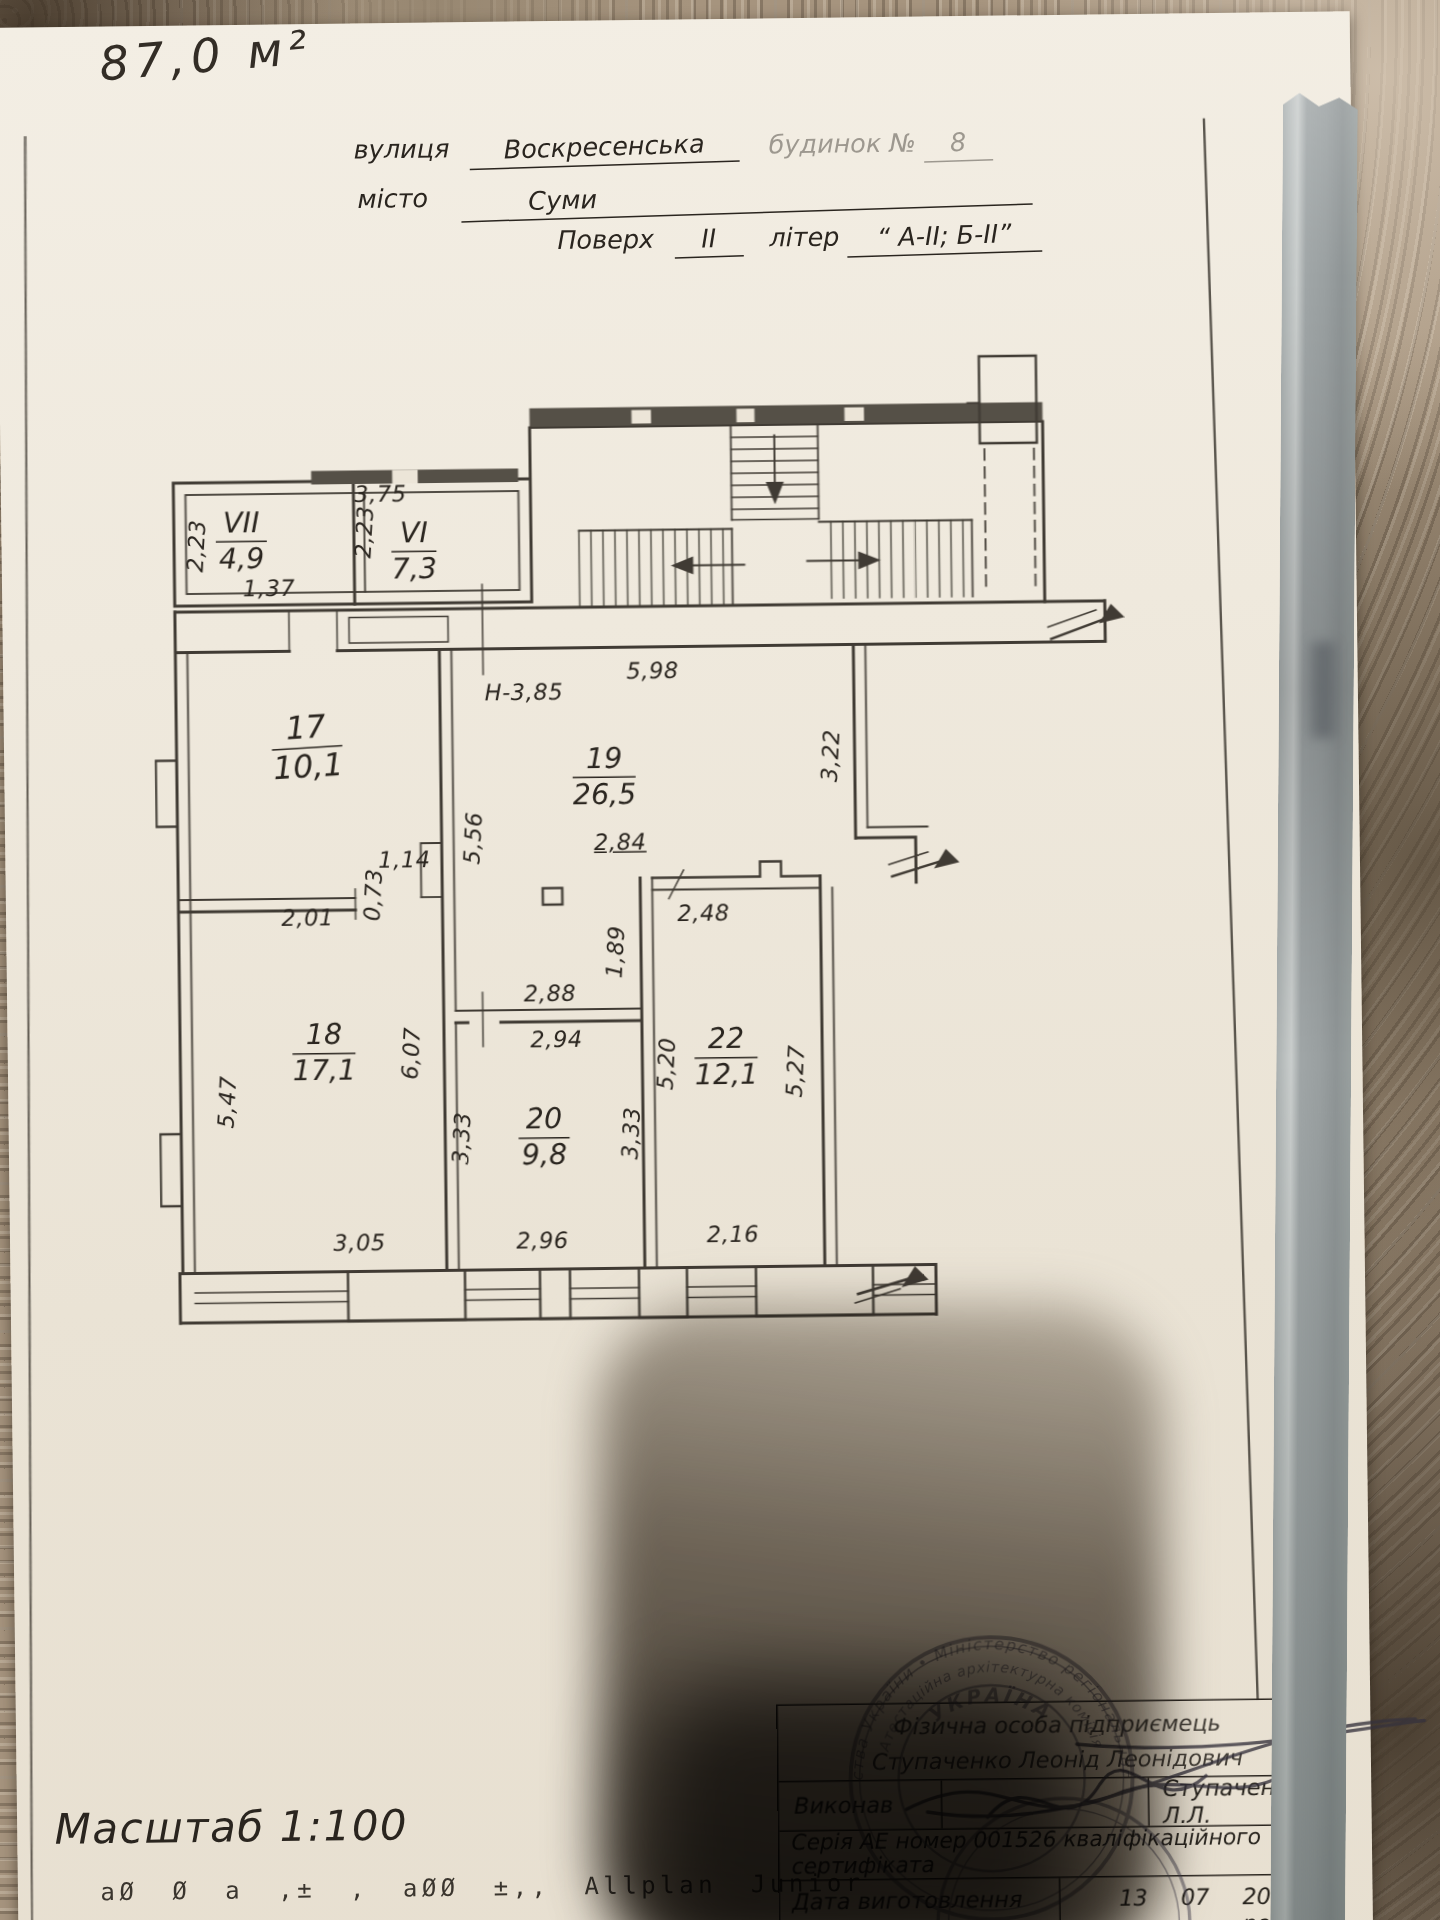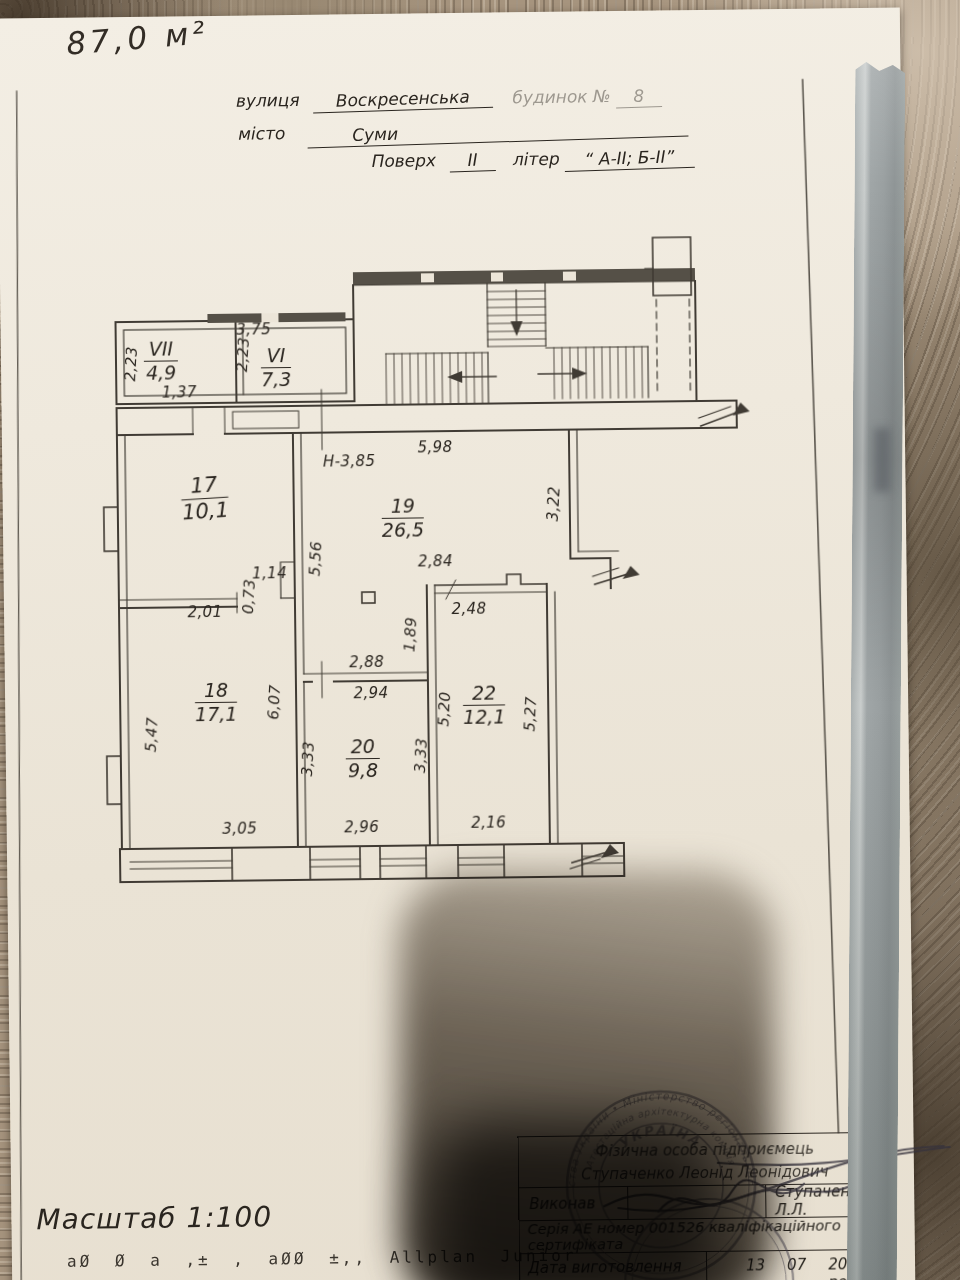--- a/index.html
+++ b/index.html
@@ -289,21 +289,21 @@
   <div class="t dim v" style="left:135px;top:360px;">2,23</div>
   <div class="t dim v" style="left:247px;top:352px;">2,23</div>
   <div class="t dim" style="left:183px;top:389px;">1,37</div>
   <div class="t dim" style="left:352px;top:460px;">Н-3,85</div>
   <div class="t dim" style="left:438px;top:447px;">5,98</div>
   <div class="t dim v" style="left:556px;top:505px;">3,22</div>
   <div class="t dim v" style="left:317px;top:557px;">5,56</div>
   <div class="t dim" style="left:271px;top:571px;">1,14</div>
   <div class="t dim v" style="left:250px;top:594px;">0,73</div>
   <div class="t dim" style="left:206px;top:609px;">2,01</div>
-  <div class="t dim" style="left:437px;top:561px;">2,84</div>
+  <div class="t dim" style="left:415px;top:561px;text-decoration:underline;">2,84</div>
   <div class="t dim" style="left:470px;top:609px;">2,48</div>
   <div class="t dim v" style="left:411px;top:634px;">1,89</div>
   <div class="t dim" style="left:367px;top:661px;">2,88</div>
   <div class="t dim" style="left:371px;top:692px;">2,94</div>
   <div class="t dim v" style="left:274px;top:700px;">6,07</div>
   <div class="t dim v" style="left:151px;top:731px;">5,47</div>
   <div class="t dim v" style="left:307px;top:757px;">3,33</div>
   <div class="t dim v" style="left:420px;top:755px;">3,33</div>
   <div class="t dim v" style="left:444px;top:709px;">5,20</div>
   <div class="t dim v" style="left:530px;top:715px;">5,27</div>

